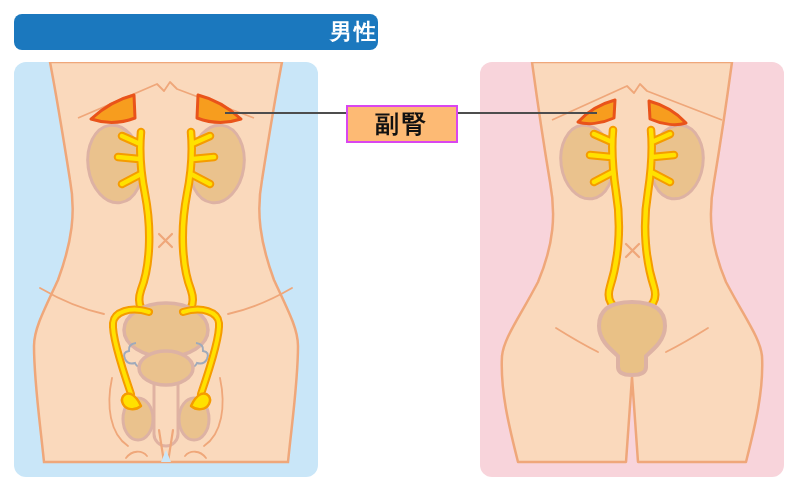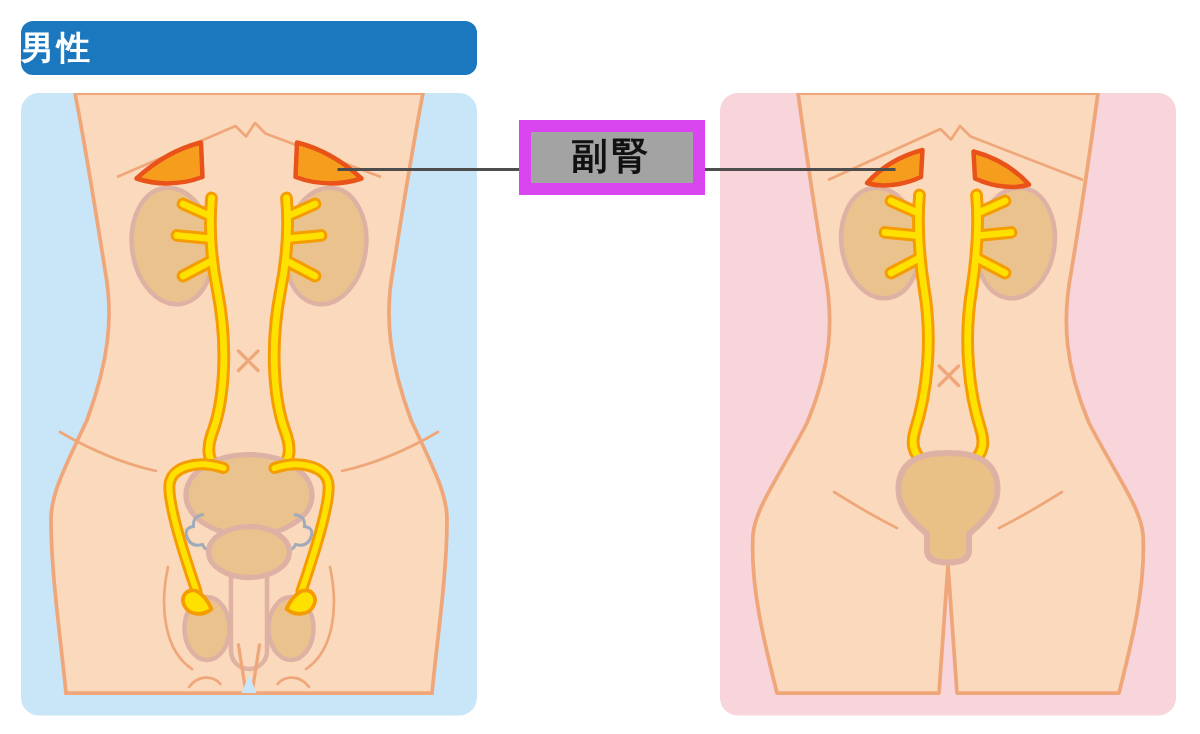--- a/index.html
+++ b/index.html
@@ -1,33 +1,33 @@
 <!DOCTYPE html>
 <html><head>
 <meta charset="utf-8">
 <style>
   html,body{margin:0;padding:0;background:#ffffff;font-family:"Liberation Sans",sans-serif;}
   .canvas{position:relative;width:800px;height:489px;background:#ffffff;overflow:hidden;}
 
-  .header{position:absolute;top:14px;width:304px;height:36px;border-radius:8px;
-          color:#ffffff;font-size:22px;font-weight:bold;text-align:left;line-height:36px;letter-spacing:2px;}
+  .header{position:absolute;top:14px;width:364px;height:36px;border-radius:8px;
+          color:#ffffff;font-size:22px;font-weight:bold;text-align:right;line-height:36px;letter-spacing:2px;}
   .header.male{left:14px;background:#1B78BE;}
   .header.female{left:480px;background:#E8423A;}
 
   .panel{position:absolute;top:62px;width:304px;height:415px;border-radius:12px;overflow:hidden;}
   .panel.male{left:14px;background:#C9E6F8;}
   .panel.female{left:480px;background:#F8D4DB;}
   .panel svg{display:block;}
 
   .connector{position:absolute;height:2px;background:#4D4D4D;top:112px;}
   .connector.left{left:225px;width:121px;}
   .connector.right{left:456px;width:141px;}
 
-  .label-box{position:absolute;left:346px;top:80px;width:108px;height:34px;background:#a3a3a3;
-             border:8px solid #d946ef;font-size:24px;font-weight:bold;color:#111111;
+  .label-box{position:absolute;left:346px;top:105px;width:108px;height:34px;background:#fdba74;
+             border:2px solid #d946ef;font-size:24px;font-weight:bold;color:#111111;
              text-align:center;line-height:33px;letter-spacing:3px;z-index:2;}
 </style>
 </head>
 <body>
 
 <div class="canvas">
 
   <div class="header male">男性</div>
 
   <div class="panel male">

